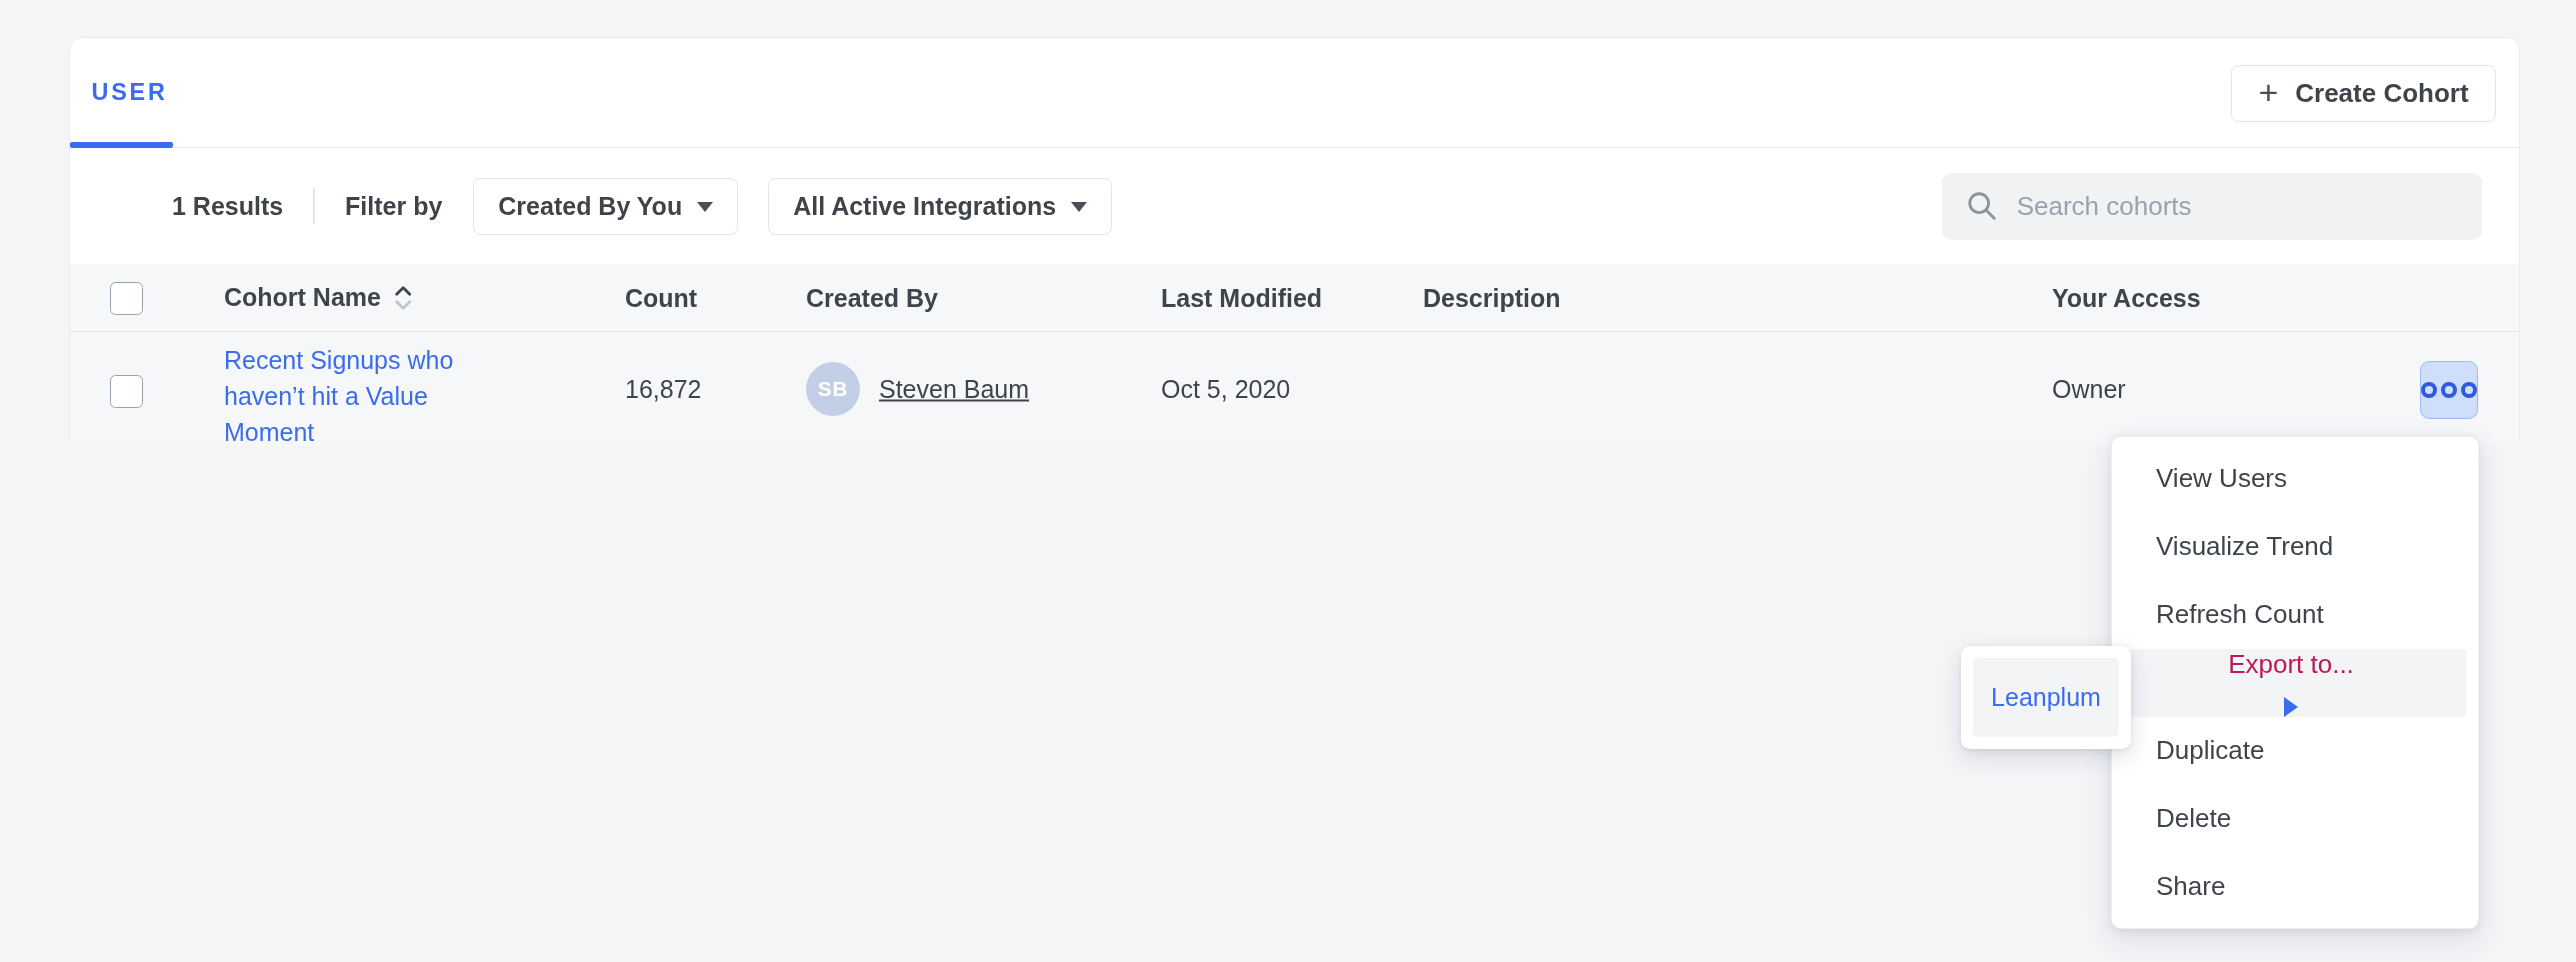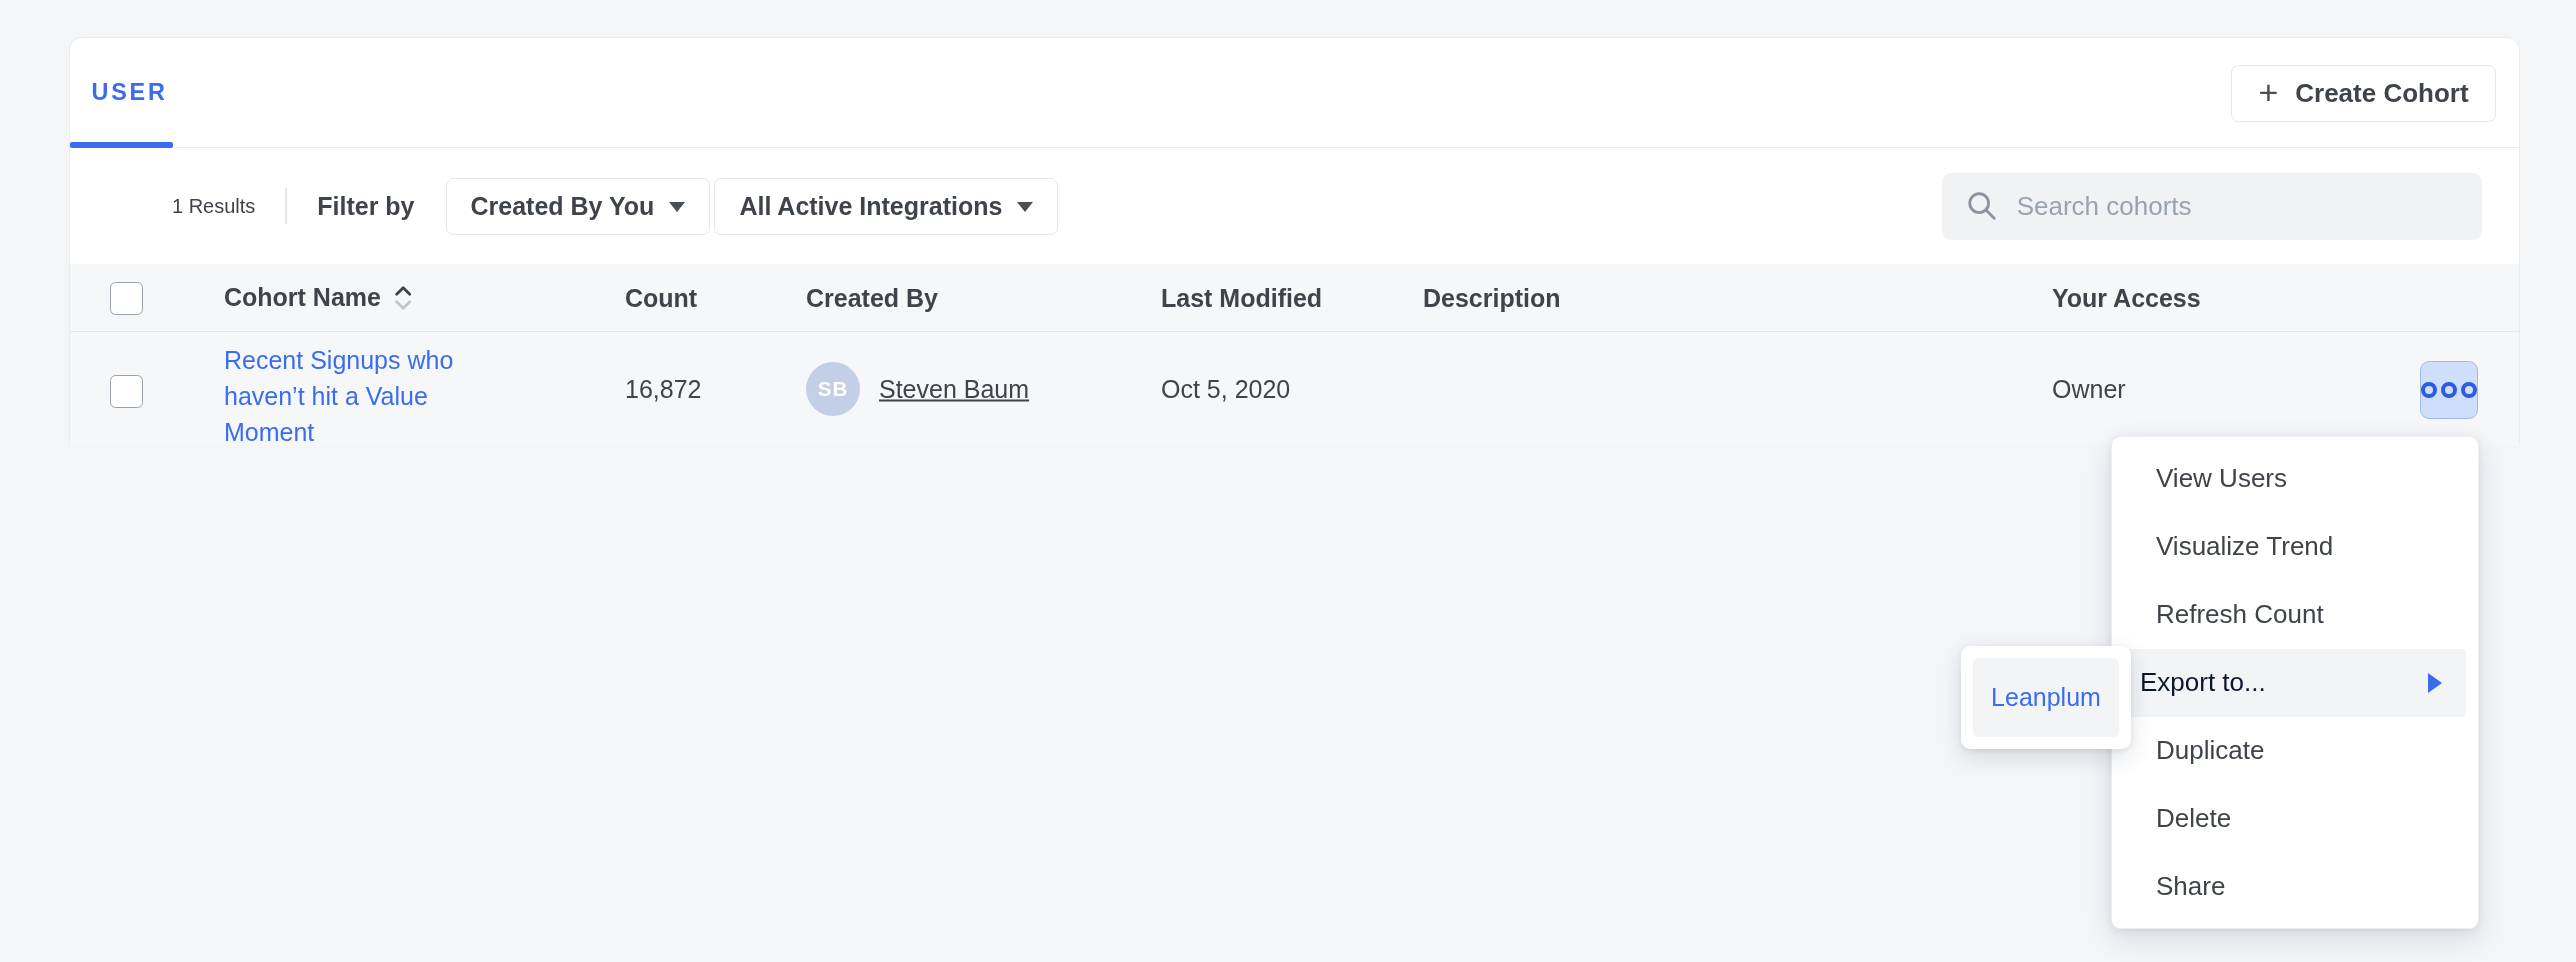--- a/index.html
+++ b/index.html
@@ -31,27 +31,27 @@
   .create-btn {
     position:absolute; right:23.4px; top:27px; height:57px;
     display:flex; align-items:center; gap:17px; padding:0 26px;
     background:#fff; border:0.9px solid #e3e5e9; border-radius:7.5px;
     font-size:26px; font-weight:600; color:#3f434a; cursor:pointer;
   }
   .plus-icon { font-size:34px; font-weight:400; line-height:1; margin-top:-2.8px; color:#4a4e55; }
 
   
   .filterbar { height:116px; display:flex; align-items:center; padding:0 37px 0 102px; }
-  .results-count { font-size:20px; font-weight:400; white-space:nowrap; }
+  .results-count { font-size:25px; font-weight:700; white-space:nowrap; }
   .vdivider { width:1.9px; height:36px; background:#e3e5e9; margin:0 30px; }
   .filter-by { font-size:25px; font-weight:600; margin-right:31px; white-space:nowrap; }
   .dropdown {
     height:57px; display:flex; align-items:center; gap:15px; padding:0 24px;
     background:#fff; border:0.9px solid #e3e5e9; border-radius:7.5px;
-    font-size:25px; font-weight:600; cursor:pointer; margin-right:4px; white-space:nowrap;
+    font-size:25px; font-weight:600; cursor:pointer; margin-right:30px; white-space:nowrap;
   }
   .caret-down {
     width:0; height:0; border-left:8.4px solid transparent; border-right:8.4px solid transparent;
     border-top:10.3px solid #4a4e55; margin-top:2.8px;
   }
   .spacer { flex:1; }
   .searchbox {
     width:540px; height:67px; background:#f1f2f4; border-radius:9.3px;
     display:flex; align-items:center; gap:18.7px; padding:0 24px;
   }
@@ -118,22 +118,23 @@
     padding:7.5px 0;
     box-shadow:0 9.3px 28px rgba(30,40,70,.12), 0 1.9px 7.5px rgba(30,40,70,.08);
     z-index:30;
   }
   .menu-item {
     height:68px; display:flex; align-items:center; padding:0 44px;
     font-size:26px; color:#3f434a; cursor:pointer; white-space:nowrap;
   }
   .menu-item.export {
     margin:0 12px 0 9.3px; padding:0 24px 0 18.7px;
-    background:#f3f4f6; border-radius:3.7px; color:#0f172a;
+    background:#f3f4f6; border-radius:3.7px; color:#be185d;
     justify-content:space-between;
+    flex-direction:column;
   }
   .submenu-arrow {
     width:0; height:0; border-top:10.3px solid transparent; border-bottom:10.3px solid transparent;
     border-left:14px solid #3b6cf0;
   }
 
   
   .submenu {
     position:absolute; left:1937px; top:646px; width:170px; height:103px;
     background:#fff; border-radius:9.3px; padding:12px;

